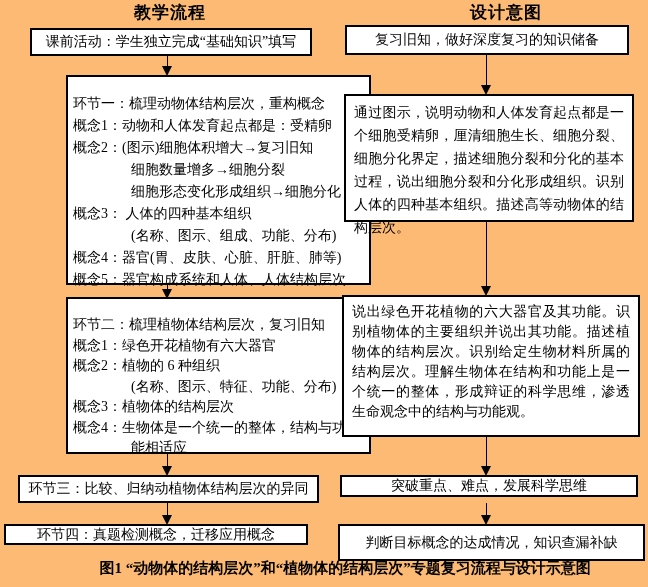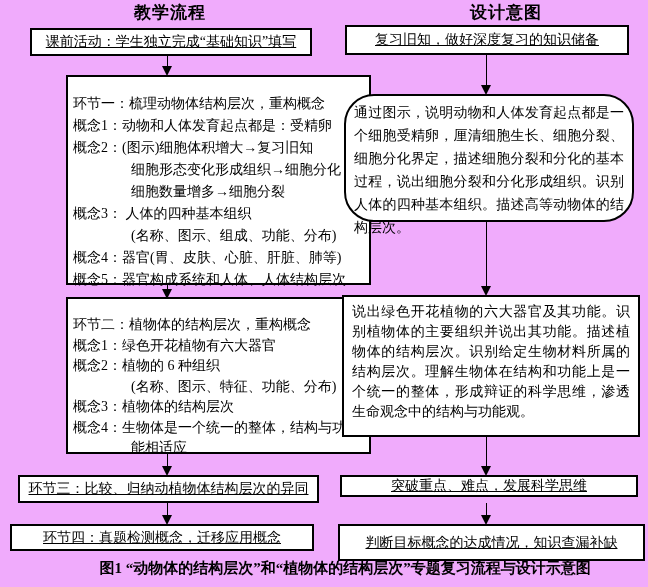--- a/index.html
+++ b/index.html
@@ -1,47 +1,47 @@
 <!DOCTYPE html>
 <html><head>
 <meta charset="utf-8">
 <style>
   html,body{margin:0;padding:0;background:#ffffff;}
   .canvas{
     position:relative;
     width:648px;height:587px;
-    background:#f0abfc;
+    background:#fdba74;
     font-family:"Liberation Serif","DejaVu Serif",serif;
     color:#000;
     overflow:hidden;
   }
   .col-title{
     position:absolute;top:2px;height:22px;
     font-size:17px;font-weight:bold;text-align:center;line-height:22px;
     letter-spacing:1px;
   }
   .left-title{left:0;width:340px;}
   .right-title{left:356px;width:300px;}
   .box{
     position:absolute;
     border:2px solid #000;
     box-sizing:border-box;
     background:#fff;
     font-size:14px;
   }
   .center{
     display:flex;align-items:center;justify-content:center;
-    text-align:center;white-space:nowrap;text-decoration:underline;
+    text-align:center;white-space:nowrap;
   }
   .multiline{padding:16px 5px;margin-left:48px;}
   .multiline .ln{line-height:22px;white-space:nowrap;}
   .l3 .ln{line-height:20.5px;}
   .indent{padding-left:58px;}
   .para{padding:5px 8px;text-align:justify;}
-  .r2{line-height:23px;border-radius:30px;}
+  .r2{line-height:23px;}
   .r3{line-height:20px;}
   .arrow{
     position:absolute;width:0;
     border-left:1.5px solid #000;
   }
   .arrow::after{
     content:"";position:absolute;bottom:-2px;left:-6px;
     border-left:5.5px solid transparent;
     border-right:5.5px solid transparent;
     border-top:10px solid #000;
@@ -60,47 +60,47 @@
   <div class="col-title right-title">设计意图</div>
 
   <div class="box center" style="left:30px;top:28px;width:282px;height:28px">课前活动：学生独立完成“基础知识”填写</div>
 
   <div class="arrow" style="left:167px;top:56px;height:18px"></div>
 
   <div class="box multiline" style="left:18px;top:75px;width:305px;height:210px">
     <div class="ln">环节一：梳理动物体结构层次，重构概念</div>
     <div class="ln">概念1：动物和人体发育起点都是：受精卵</div>
     <div class="ln">概念2：(图示)细胞体积增大→复习旧知</div>
+    <div class="ln indent">细胞数量增多→细胞分裂</div>
     <div class="ln indent">细胞形态变化形成组织→细胞分化</div>
-    <div class="ln indent">细胞数量增多→细胞分裂</div>
     <div class="ln">概念3： 人体的四种基本组织</div>
     <div class="ln indent">(名称、图示、组成、功能、分布)</div>
     <div class="ln">概念4：器官(胃、皮肤、心脏、肝脏、肺等)</div>
     <div class="ln">概念5：器官构成系统和人体、人体结构层次</div>
   </div>
 
   <div class="arrow" style="left:167px;top:284px;height:13px"></div>
 
   <div class="box multiline l3" style="left:18px;top:297px;width:305px;height:157px">
-    <div class="ln">环节二：植物体的结构层次，重构概念</div>
+    <div class="ln">环节二：梳理植物体结构层次，复习旧知</div>
     <div class="ln">概念1：绿色开花植物有六大器官</div>
     <div class="ln">概念2：植物的 6 种组织</div>
     <div class="ln indent">(名称、图示、特征、功能、分布)</div>
     <div class="ln">概念3：植物体的结构层次</div>
     <div class="ln">概念4：生物体是一个统一的整体，结构与功</div>
     <div class="ln indent">能相适应</div>
   </div>
 
   <div class="arrow" style="left:167px;top:454px;height:20px"></div>
 
   <div class="box center" style="left:18px;top:475px;width:301px;height:28px">环节三：比较、归纳动植物体结构层次的异同</div>
 
   <div class="arrow" style="left:167px;top:503px;height:20px"></div>
 
-  <div class="box center" style="left:10px;top:524px;width:304px;height:27px">环节四：真题检测概念，迁移应用概念</div>
+  <div class="box center" style="left:4px;top:524px;width:304px;height:21px">环节四：真题检测概念，迁移应用概念</div>
 
   <div class="box center" style="left:345px;top:25px;width:284px;height:30px">复习旧知，做好深度复习的知识储备</div>
 
   <div class="arrow" style="left:486px;top:55px;height:38px"></div>
 
   <div class="box para r2" style="left:344px;top:94px;width:290px;height:128px">通过图示，说明动物和人体发育起点都是一个细胞受精卵，厘清细胞生长、细胞分裂、细胞分化界定，描述细胞分裂和分化的基本过程，说出细胞分裂和分化形成组织。识别人体的四种基本组织。描述高等动物体的结构层次。</div>
 
   <div class="arrow" style="left:486px;top:222px;height:72px"></div>
 
   <div class="box para r3" style="left:342px;top:295px;width:298px;height:142px">说出绿色开花植物的六大器官及其功能。识别植物体的主要组织并说出其功能。描述植物体的结构层次。识别给定生物材料所属的结构层次。理解生物体在结构和功能上是一个统一的整体，形成辩证的科学思维，渗透生命观念中的结构与功能观。</div>

